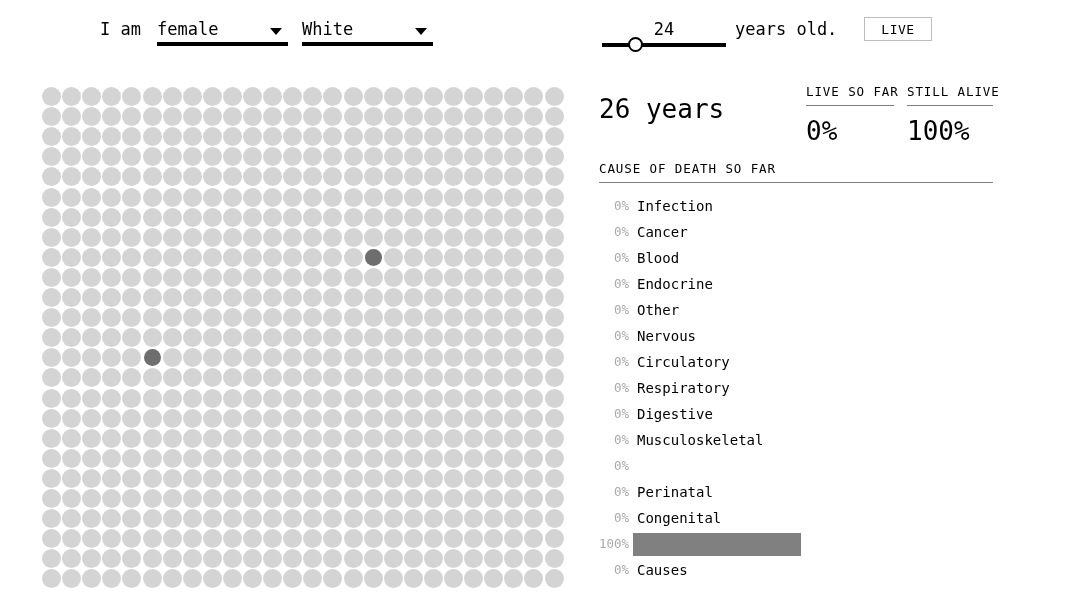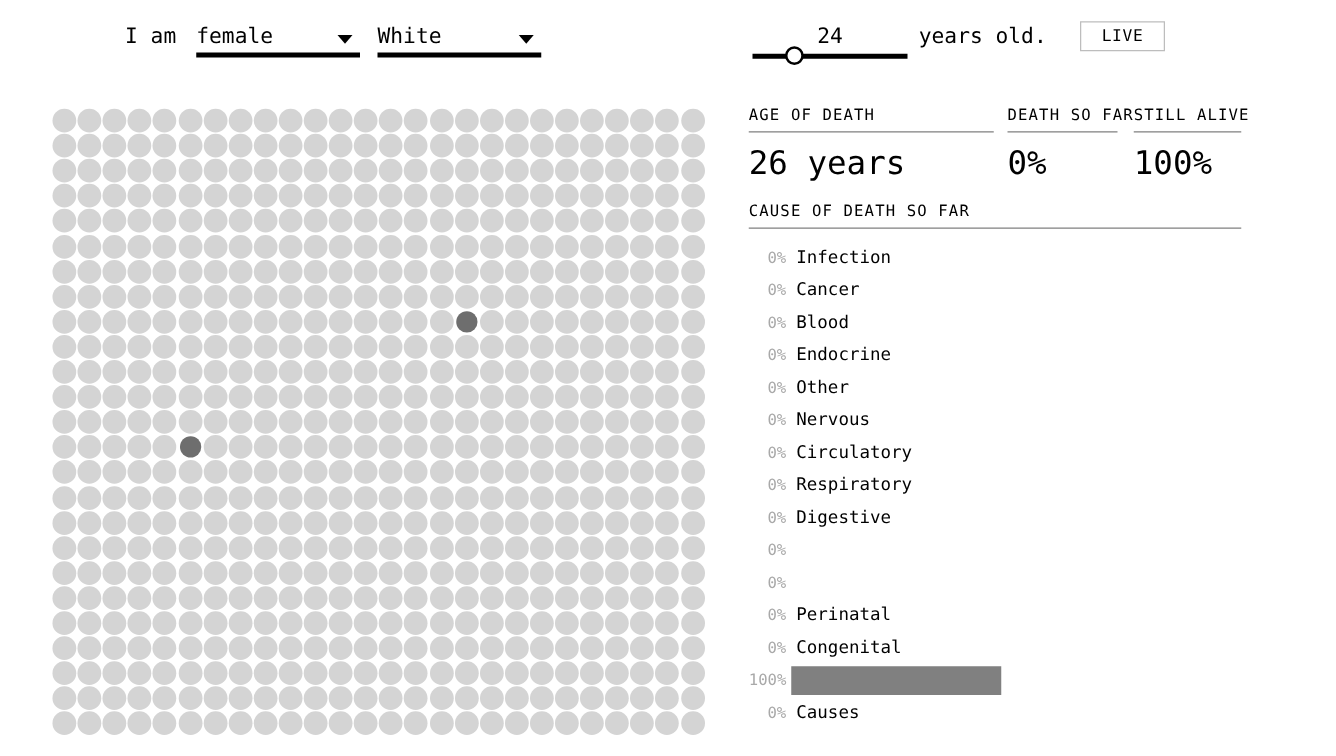--- a/index.html
+++ b/index.html
@@ -944,26 +944,25 @@
     <div class="dot" style="left: 422.1px; top: 482.4px;"></div>
     <div class="dot" style="left: 442.2px; top: 482.4px;"></div>
     <div class="dot" style="left: 462.3px; top: 482.4px;"></div>
     <div class="dot" style="left: 482.4px; top: 482.4px;"></div>
     <div class="dot" style="left: 502.5px; top: 482.4px;"></div>
   </div>
 
 <div id="stats-panel">
 
   <div class="stat-block" id="stat-age-of-death">
-    <div class="stat-head">AGE OF DEATH</div>
     <div class="stat-value">26 years</div>
   </div>
 
   <div class="stat-block" id="stat-died-so-far">
-    <div class="stat-head">DEATH SO FAR</div>
+    <div class="stat-head">LIVE SO FAR</div>
     <div class="stat-value">0%</div>
   </div>
 
   <div class="stat-block" id="stat-still-alive">
     <div class="stat-head">STILL ALIVE</div>
     <div class="stat-value">100%</div>
   </div>
 </div>
 
 <div id="cause-section">
@@ -1010,20 +1009,21 @@
         <span class="cause-name">Respiratory</span>
       </div>
       <div class="cause-row">
         <div class="cause-bar" style="width: 0px; background: rgb(128, 128, 128);"></div>
         <span class="cause-pct">0%</span>
         <span class="cause-name">Digestive</span>
       </div>
       <div class="cause-row">
         <div class="cause-bar" style="width: 0px; background: rgb(128, 128, 128);"></div>
         <span class="cause-pct">0%</span>
+        <span class="cause-name">Musculoskeletal</span>
       </div>
       <div class="cause-row">
         <div class="cause-bar" style="width: 0px; background: rgb(128, 128, 128);"></div>
         <span class="cause-pct">0%</span>
       </div>
       <div class="cause-row">
         <div class="cause-bar" style="width: 0px; background: rgb(128, 128, 128);"></div>
         <span class="cause-pct">0%</span>
         <span class="cause-name">Perinatal</span>
       </div>

